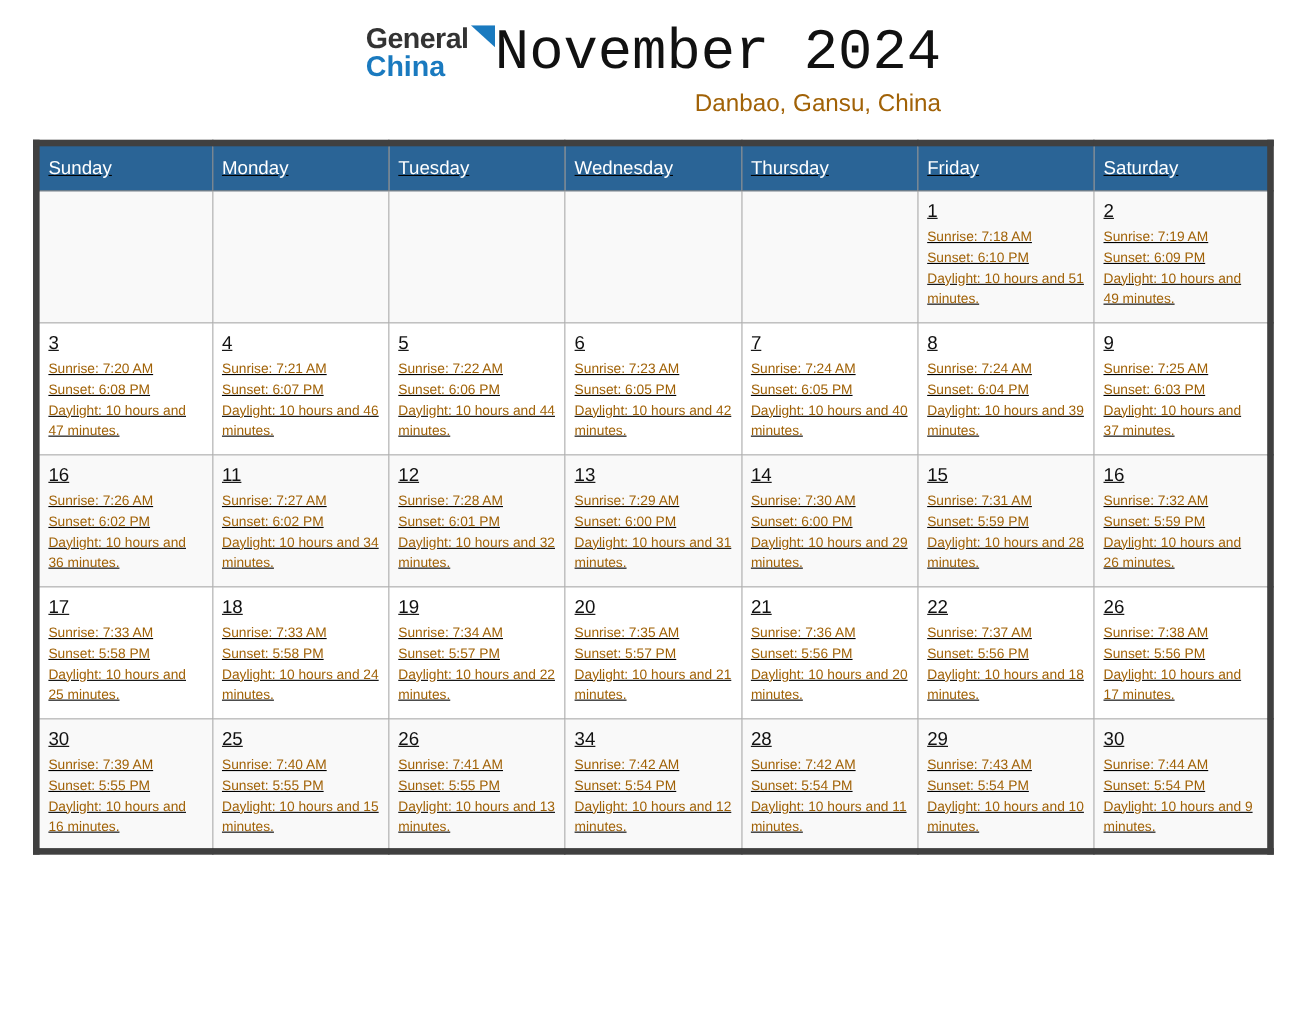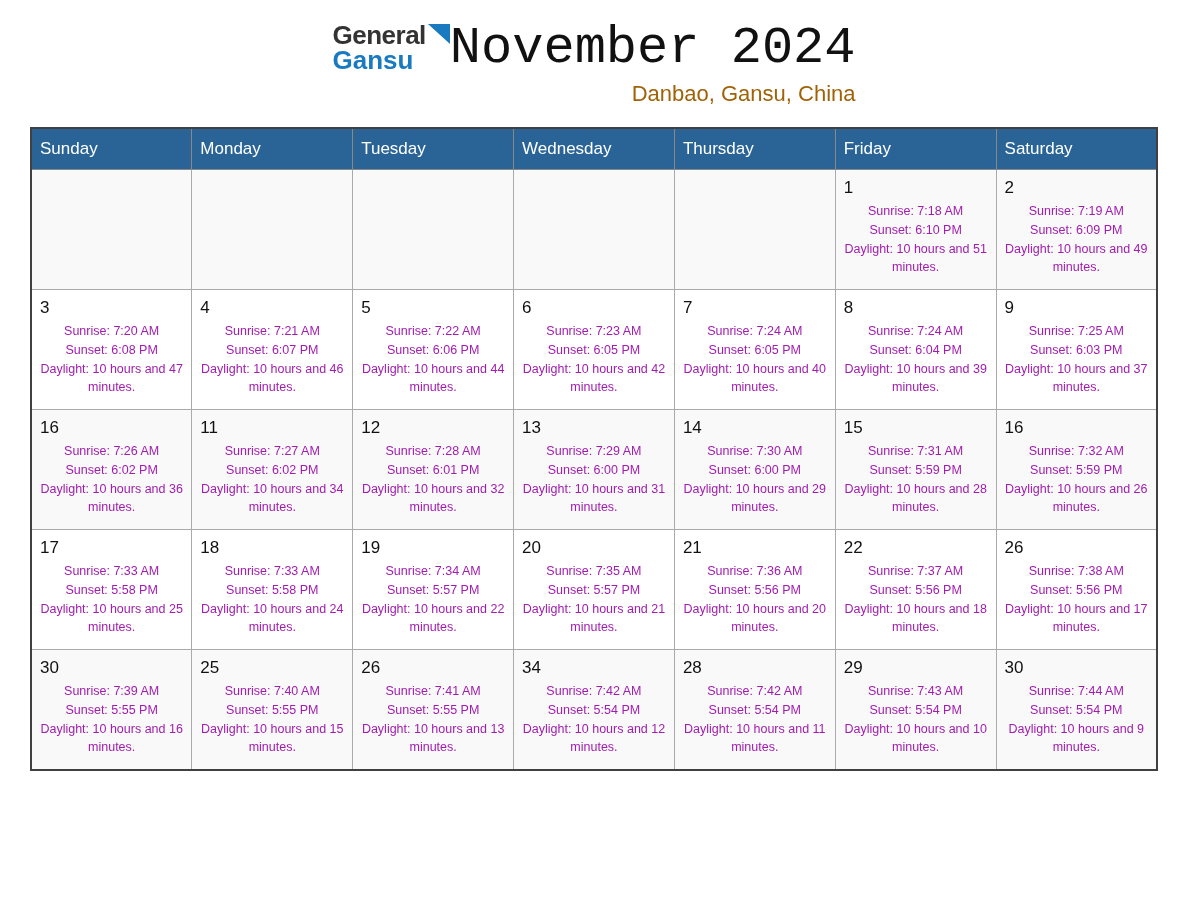--- a/index.html
+++ b/index.html
@@ -44,21 +44,22 @@
       font-family: Liberation Mono, monospace;
     }
     .location-title {
       font-size: 22px;
       color: #a16207;
       margin-top: 4px;
     }
     .calendar {
       width: 100%;
       border-collapse: collapse;
-      border: 2px solid #404040;
+      border: 6px solid #404040;
+      text-decoration: underline;
     }
     .calendar th {
       background-color: #2a6496;
       color: #fff;
       padding: 10px 8px;
       font-size: 17px;
       font-weight: normal;
       text-align: left;
       border: 1px solid #888;
     }
@@ -70,23 +71,22 @@
       height: 120px;
     }
     .day-number {
       font-size: 17px;
       color: #111;
       display: block;
       margin-bottom: 4px;
     }
     .day-info {
       font-size: 12.5px;
-      color: #a21caf;
+      color: #a16207;
       line-height: 1.5;
-      text-align: center;
     }
     .empty-cell {
       background: #fff;
     }
     tr:nth-child(odd) td {
       background-color: #f9f9f9;
     }
     tr:nth-child(even) td {
       background-color: #fff;
     }
@@ -101,21 +101,21 @@
 <div class="header-area">
   <div class="logo">
     <div style="display:flex; align-items:center;">
       <span class="logo-text-general">General</span>
       <span style="display:inline-block; margin-left:2px; vertical-align:middle;">
         <svg width="22" height="20" viewBox="0 0 22 20">
           <polygon points="0,0 22,0 22,20" fill="#1a7abf"></polygon>
         </svg>
       </span>
     </div>
-    <span class="logo-text-blue">Gansu</span>
+    <span class="logo-text-blue">China</span>
   </div>
   <div class="title-area">
     <div class="month-title">November 2024</div>
     <div class="location-title">Danbao, Gansu, China</div>
   </div>
 </div>
 
 <table class="calendar">
   <thead>
     <tr>

